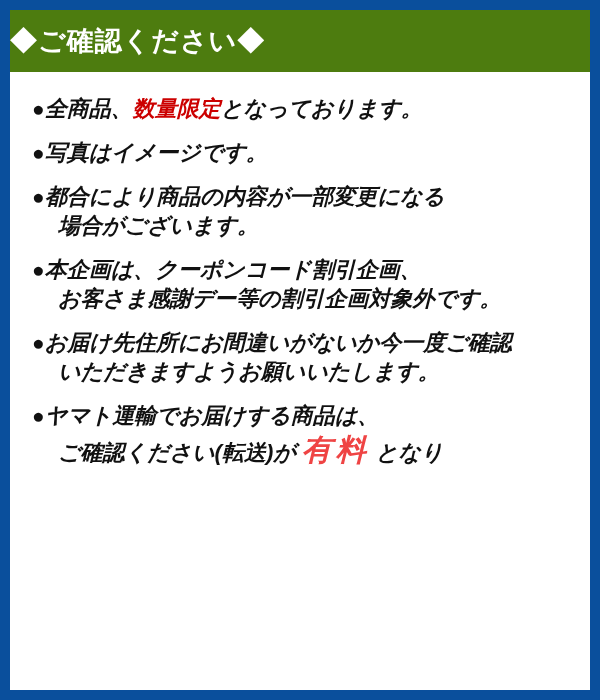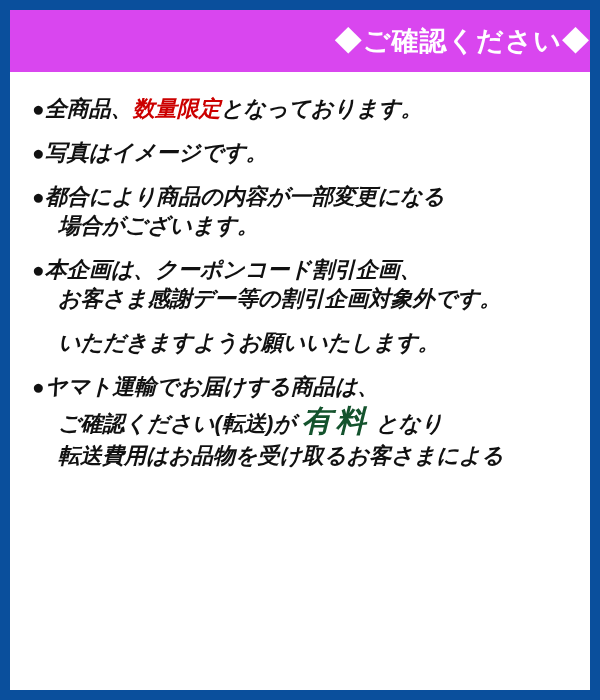--- a/index.html
+++ b/index.html
@@ -17,25 +17,25 @@
   #notice-card {
     position: relative;
     width: 600px;
     height: 700px;
     background: #ffffff;
     border: 10px solid #0a4f9c;
     padding: 0;
   }
   #notice-header {
     height: 62px;
-    background: #d946ef;
+    background: #4d7c0f;
     color: #ffffff;
     display: flex;
     align-items: center;
-    justify-content: flex-end;
+    justify-content: flex-start;
     font-size: 27px;
     font-weight: bold;
     letter-spacing: 1px;
     line-height: 1;
   }
   #notice-body {
     padding: 22px 18px 0 22px;
   }
   .notice-item {
     display: block;
@@ -56,21 +56,21 @@
   .bullet {
     display: inline;
     font-size: 21px;
     font-weight: bold;
     color: #111111;
   }
   .hl-red {
     color: #cc0000;
   }
   .hl-red-big {
-    color: #14532d;
+    color: #ef4444;
     font-size: 30px;
     letter-spacing: 4px;
     padding: 0 6px;
   }
 </style>
 </head>
 <body>
 
 <div id="notice-card">
 
@@ -87,22 +87,22 @@
       </div>
       <div class="notice-item">
         <span class="line"><span class="bullet">●</span><span>都合により商品の内容が一部変更になる</span></span>
         <span class="line indent"><span>場合がございます。</span></span>
       </div>
       <div class="notice-item">
         <span class="line"><span class="bullet">●</span><span>本企画は、クーポンコード割引企画、</span></span>
         <span class="line indent"><span>お客さま感謝デー等の割引企画対象外です。</span></span>
       </div>
       <div class="notice-item">
+        <span class="line"><span class="bullet">●</span><span>お届け先住所にお間違いがないか今一度ご確認</span></span>
         <span class="line indent"><span>いただきますようお願いいたします。</span></span>
       </div>
       <div class="notice-item">
         <span class="line"><span class="bullet">●</span><span>ヤマト運輸でお届けする商品は、</span></span>
         <span class="line indent"><span>ご確認ください(転送)が</span><span class="hl-red-big">有料</span><span>となり</span></span>
-        <span class="line indent"><span>転送費用はお品物を受け取るお客さまによる</span></span>
       </div>
     </div>
 
 </div>
 
 </body></html>

